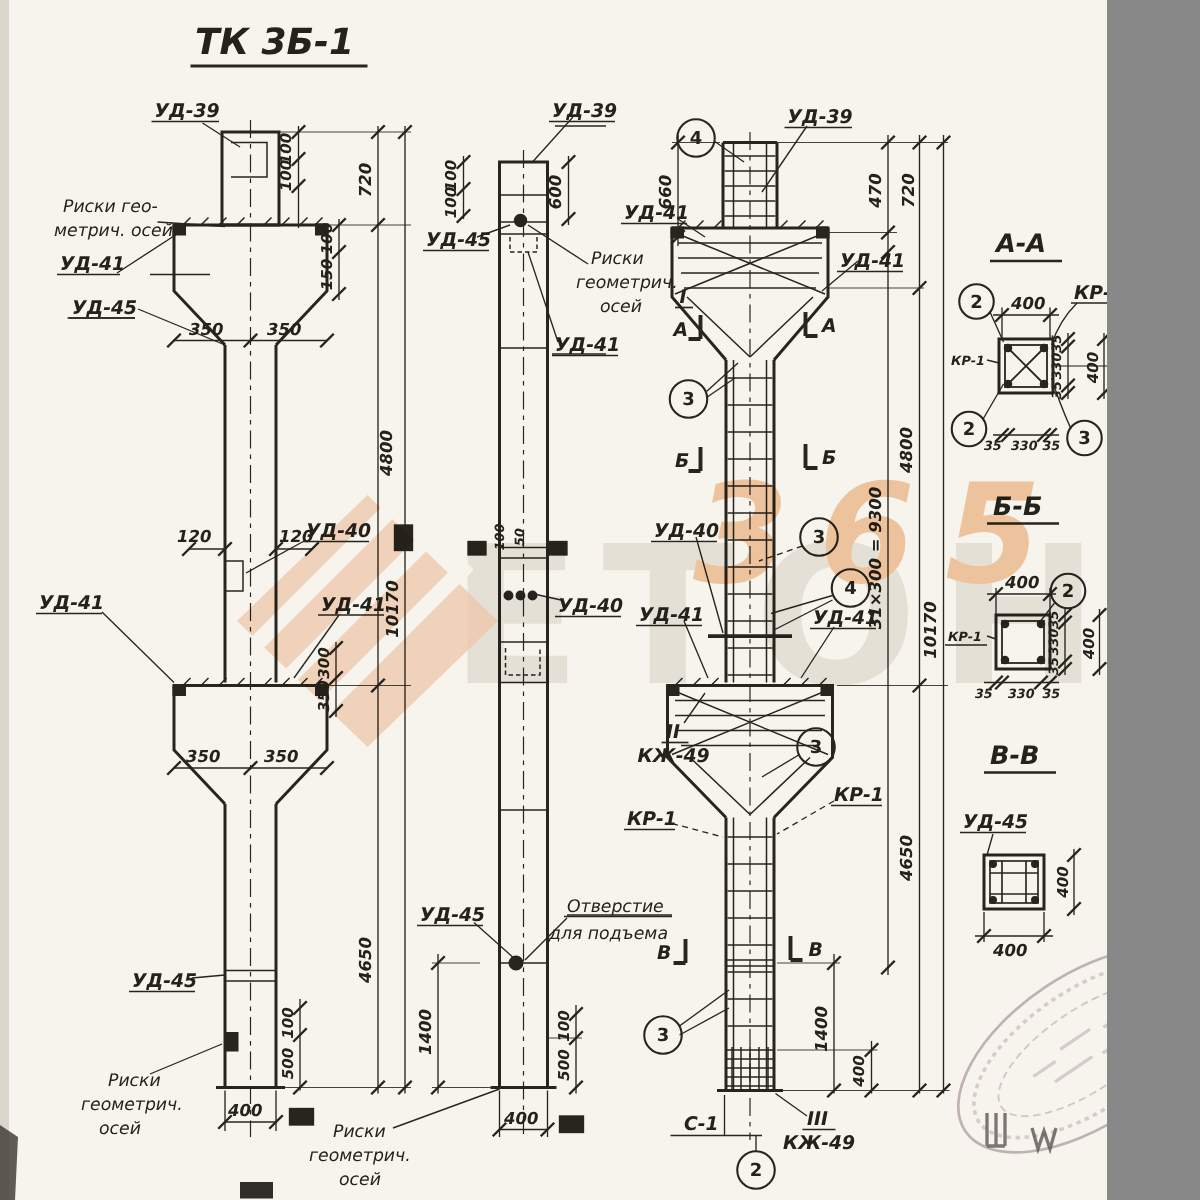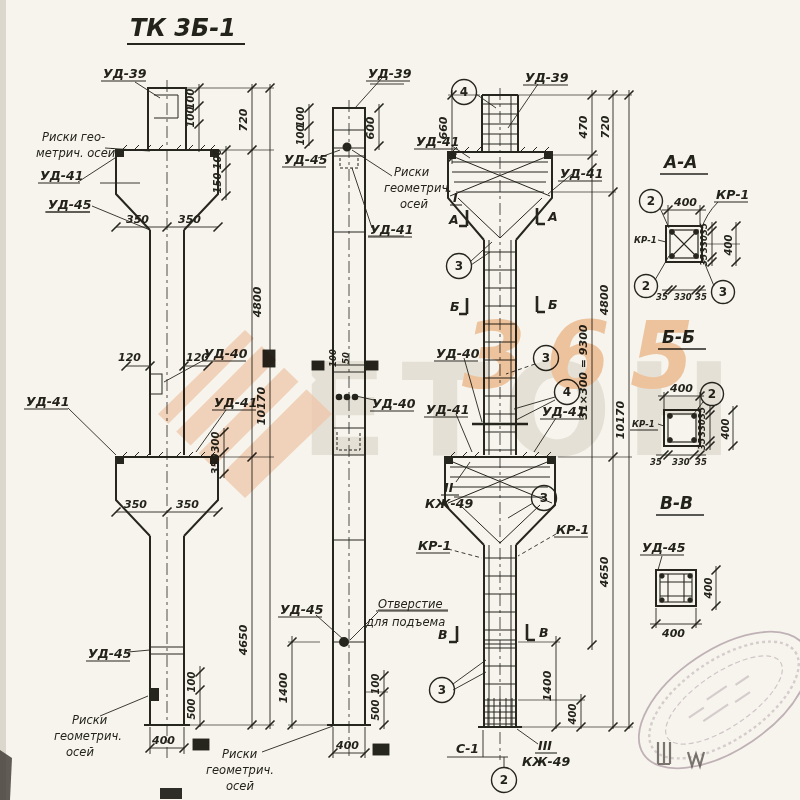--- a/index.html
+++ b/index.html
@@ -1,16 +1,16 @@
 <!DOCTYPE html>
 <html><head>
 <meta charset="utf-8">
 <style>
   html,body{margin:0;padding:0;background:#888;}
-  .stage{position:relative;width:800px;height:800px;background:#f6f4ed;overflow:hidden;
+  .stage{position:relative;width:738px;height:800px;background:#f6f4ed;overflow:hidden;
          font-family:"DejaVu Sans",sans-serif;}
   svg{position:absolute;left:0;top:0;}
   .t{font-family:"DejaVu Sans",sans-serif;font-style:italic;fill:#23221b;}
   .big{font-size:24px;font-weight:bold;}
   .ttl{font-size:17px;font-weight:bold;}
   .lb{font-size:12.5px;font-weight:bold;}
   .dm{font-size:11px;font-weight:bold;}
   .d10{font-size:10px;font-weight:bold;}
   .sm{font-size:8.5px;font-weight:bold;}
   .it{font-size:11.5px;}

